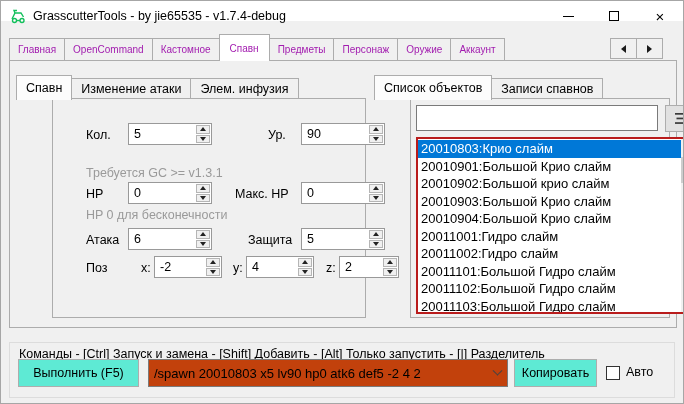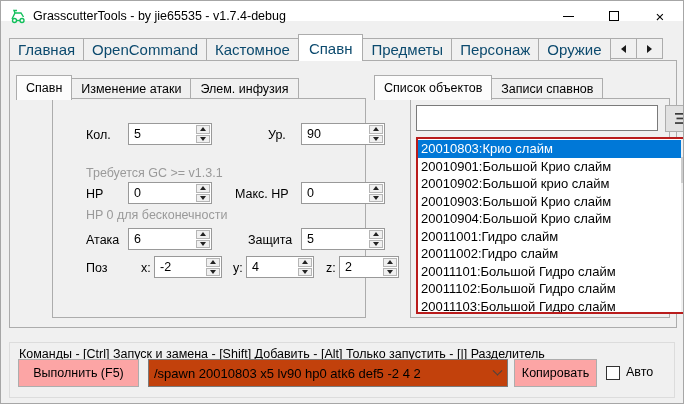--- a/index.html
+++ b/index.html
@@ -9,21 +9,21 @@
   .titlebar{position:absolute;left:0;top:0;width:100%;height:20px;background:#fff;}
   .app-icon{position:absolute;left:9px;top:7px;width:17px;height:17px;}
   .title-text{position:absolute;left:32px;top:0;height:30px;line-height:30px;font-size:12.5px;color:#000;white-space:nowrap;}
   .tb-btn{position:absolute;top:0;width:46px;height:30px;display:flex;align-items:center;justify-content:center;}
   .tb-min{right:92px;} .tb-max{right:46px;} .tb-close{right:0;}
   .glyph-min{width:11px;height:1px;background:#000;}
   .glyph-max{width:10px;height:10px;border:1px solid #000;background:transparent;}
   .glyph-close{font-size:15px;color:#000;line-height:1;}
   
   .tabstrip{position:absolute;left:8px;top:32px;width:602px;height:28px;display:flex;align-items:flex-end;overflow:hidden;}
-  .tab{height:23px;line-height:22px;padding:0 8px;font-size:15px;color:#0c4a6e;background:#f0f0f0;border:1px solid #acacac;border-bottom:none;margin-right:-1px;white-space:nowrap;flex:0 0 auto;}
+  .tab{height:23px;line-height:22px;padding:0 8px;font-size:10px;color:#a21caf;background:#f0f0f0;border:1px solid #acacac;border-bottom:none;margin-right:-1px;white-space:nowrap;flex:0 0 auto;}
   .tab.active{height:28px;line-height:28px;background:#fff;position:relative;z-index:3;margin-bottom:-1px;padding:0 10px;}
   .tab-scrollers{position:absolute;top:37px;right:20px;display:flex;z-index:4;}
   .tsb{width:27px;height:21px;background:#f0f0f0;border:1px solid #acacac;display:flex;align-items:center;justify-content:center;}
   .tsb+.tsb{margin-left:-1px;}
   .tri-l{width:0;height:0;border-top:4px solid transparent;border-bottom:4px solid transparent;border-right:5px solid #1a1a1a;}
   .tri-r{width:0;height:0;border-top:4px solid transparent;border-bottom:4px solid transparent;border-left:5px solid #1a1a1a;}
   
   .main-page{position:absolute;left:8px;top:59px;width:668px;height:268px;border:1px solid #acacac;background:#f0f0f0;z-index:1;}
   
   .subctrl{position:absolute;}
@@ -52,21 +52,21 @@
   .list-item.selected{background:#0078d7;color:#fff;}
   .vscroll{position:absolute;top:0;right:0;bottom:0;width:17px;background:#f0f0f0;}
   .varrow{position:absolute;left:0;width:17px;height:17px;display:flex;align-items:center;justify-content:center;}
   .varrow.up{top:0;} .varrow.down{bottom:0;}
   .vtri-up{width:0;height:0;border-left:4px solid transparent;border-right:4px solid transparent;border-bottom:5px solid #555;}
   .vtri-dn{width:0;height:0;border-left:4px solid transparent;border-right:4px solid transparent;border-top:5px solid #555;}
   .vthumb{position:absolute;left:0;top:18px;width:17px;height:26px;background:#cdcdcd;}
   
   .groupbox{position:absolute;left:8px;top:341px;width:666px;height:56px;border:1px solid #dcdcdc;}
   .gb-title{position:absolute;left:5px;top:-8px;background:#f0f0f0;padding:0 4px;font-size:12.5px;color:#000;white-space:nowrap;margin-top:12px;}
-  .btn{position:absolute;background:#fca5a5;border:1px solid #adadad;font-size:12.5px;color:#000;display:flex;align-items:center;justify-content:center;padding:0;}
+  .btn{position:absolute;background:#5eead4;border:1px solid #adadad;font-size:12.5px;color:#000;display:flex;align-items:center;justify-content:center;padding:0;}
   .btn-run{left:8px;top:16px;width:121px;height:28px;}
   .btn-copy{left:504px;top:16px;width:83px;height:28px;}
   .combo{position:absolute;left:138px;top:16px;width:360px;height:28px;background:#c2410c;border:1px solid #7a7a7a;display:flex;align-items:center;}
   .combo .cval{flex:1;font-size:13px;padding-left:5px;white-space:nowrap;overflow:hidden;}
   .combo .chev{width:20px;display:flex;align-items:center;justify-content:center;}
   .chev-glyph{width:7px;height:7px;border-right:1.4px solid #444;border-bottom:1.4px solid #444;transform:rotate(45deg) translate(-2px,-2px);}
   .checkbox{position:absolute;left:596px;top:23px;width:14px;height:14px;background:#fff;border:1px solid #333;}
   .cb-label{position:absolute;left:616px;top:22px;font-size:12.5px;color:#000;}
 </style>
 </head>

